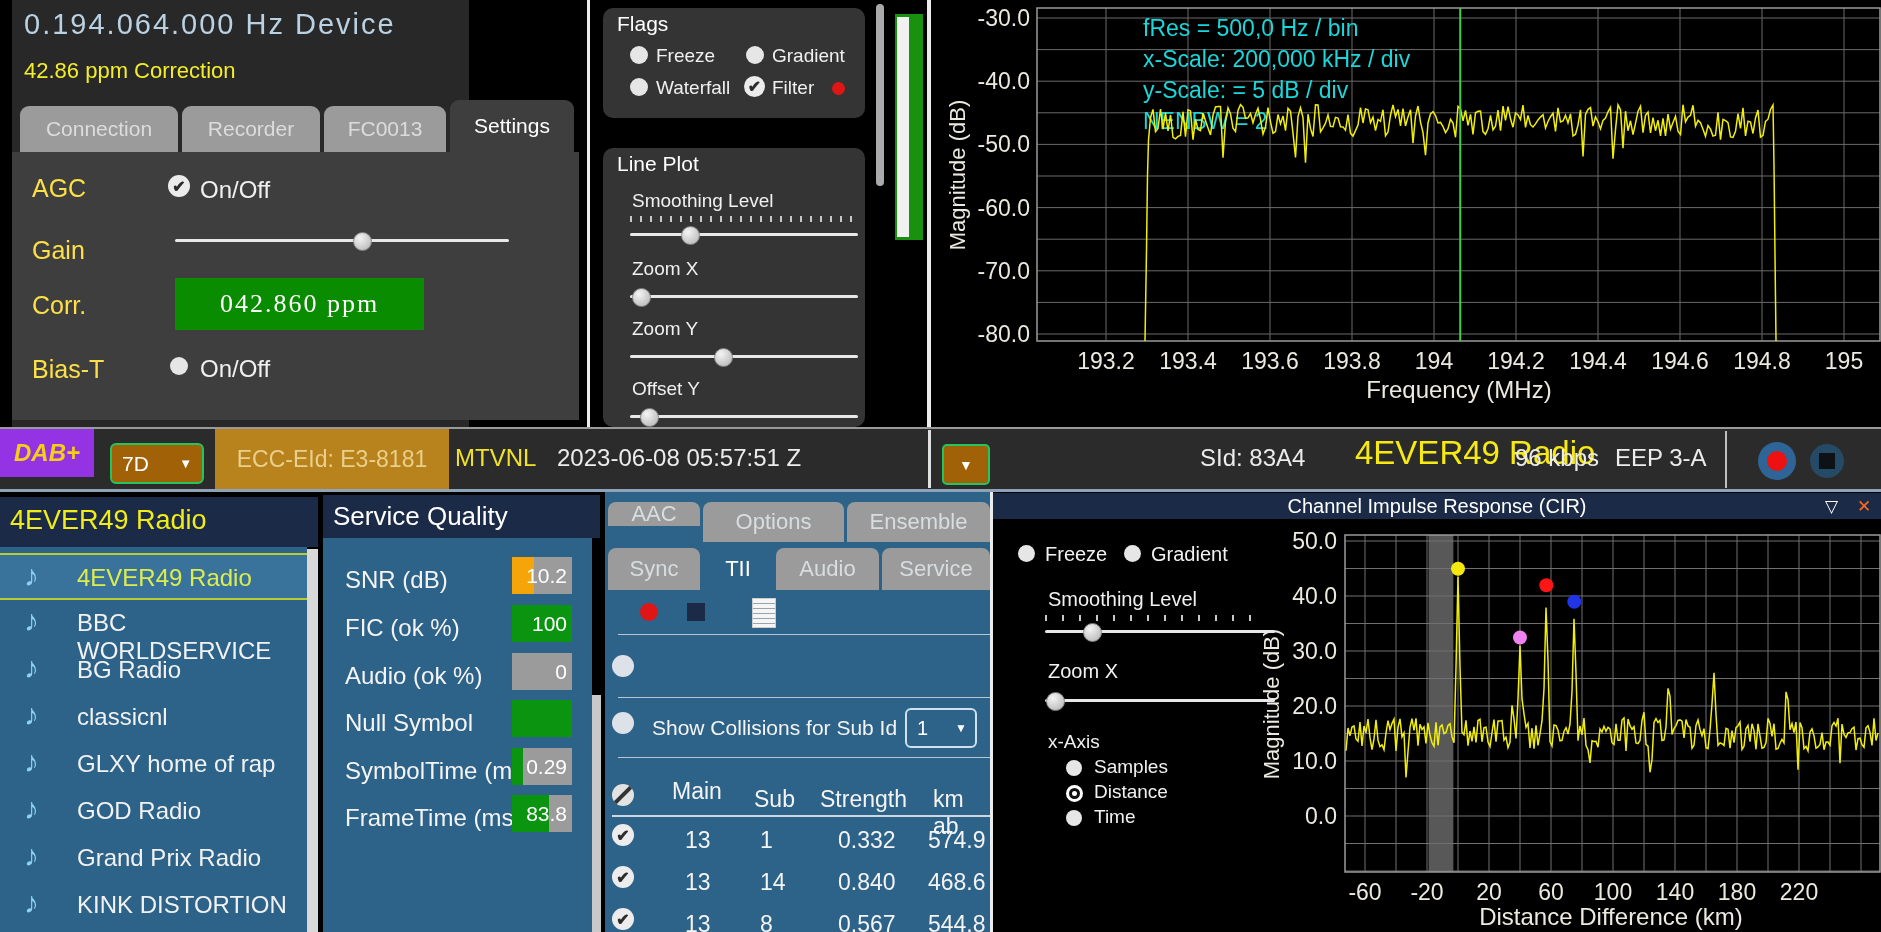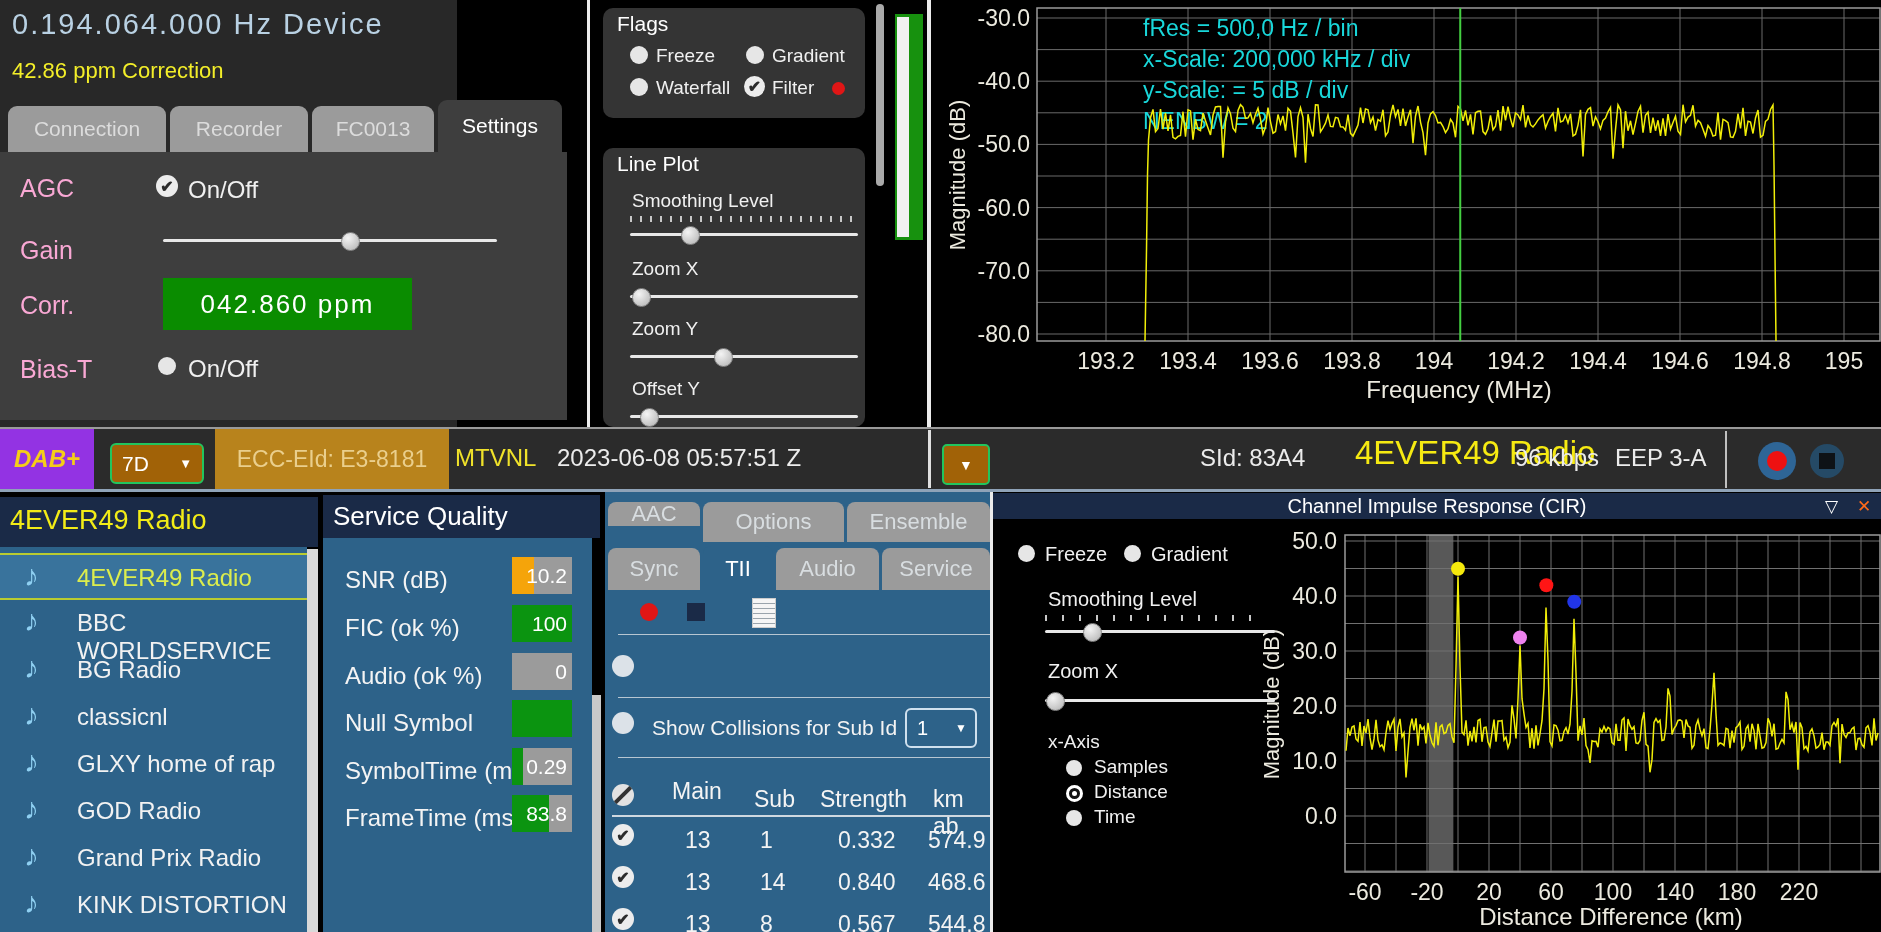--- a/index.html
+++ b/index.html
@@ -1,28 +1,28 @@
 <!DOCTYPE html>
 <html><head>
 <meta charset="utf-8">
 <style>
   html,body{margin:0;padding:0;background:#000;}
   #screen{position:relative;width:1881px;height:932px;background:#000;overflow:hidden;
           font-family:"Liberation Sans",sans-serif;color:#eee;}
   .abs{position:absolute;}
   
-  .left-panel{left:0;top:0;width:457px;height:427px;background:#282828;}
+  .left-panel{left:12px;top:0;width:457px;height:427px;background:#282828;}
   .dev-title{left:12px;top:8px;font-size:29px;letter-spacing:2px;color:#b9d1e3;}
   .ppm-corr{left:12px;top:58px;font-size:22px;color:#f3ee29;}
   .tab{position:absolute;top:106px;height:46px;background:#9b9b9b;color:#dcdcdc;
        border-radius:9px 9px 0 0;display:flex;align-items:center;justify-content:center;
        font-size:21px;}
   .tab.active{top:100px;height:52px;background:#3e3e3e;color:#fff;z-index:2;}
   .settings-body{left:0;top:152px;width:567px;height:268px;background:#3e3e3e;}
-  .set-label{position:absolute;left:20px;font-size:25px;color:#f9a8d4;}
+  .set-label{position:absolute;left:20px;font-size:25px;color:#fde047;}
   .onoff{position:absolute;font-size:24px;color:#f0f0f0;}
   .check-circle{position:absolute;width:22px;height:22px;border-radius:50%;background:#ececec;
         color:#2b2b2b;font-size:16px;font-weight:bold;display:flex;align-items:center;justify-content:center;}
   .radio-dot{position:absolute;width:18px;height:18px;border-radius:50%;background:#e6e6e6;}
   .track{position:absolute;height:3px;background:#e8e8e8;border-radius:2px;}
   .thumb{position:absolute;width:17px;height:17px;border-radius:50%;
          background:radial-gradient(circle at 35% 30%,#f4f4f4,#b0b0b0);border:1px solid #8a8a8a;}
   .green-box{left:163px;top:278px;width:249px;height:52px;background:#0a8c00;color:#fff;
         font-size:26px;display:flex;align-items:center;justify-content:center;letter-spacing:2px;}
   .vdivider{background:#ececec;}
@@ -31,21 +31,21 @@
   .grp-title{position:absolute;font-size:21px;color:#fff;}
   .sm-label{position:absolute;font-size:19px;color:#f0f0f0;}
   .ticks{position:absolute;height:6px;background:repeating-linear-gradient(90deg,#c8c8c8 0 2px,transparent 2px 10px);}
   .ticks.sparse{background:repeating-linear-gradient(90deg,#c8c8c8 0 2px,transparent 2px 17px);}
   .red-dot{position:absolute;border-radius:50%;background:#e01616;}
   
   .scrollcol{left:876px;top:4px;width:8px;height:182px;background:#aaa;border-radius:4px;}
   
   .dab-bar{left:0;top:427px;width:1881px;height:65px;background:#2b2b2b;
            border-top:2px solid #9a9a9a;border-bottom:3px solid #8fa3b8;box-sizing:border-box;}
-  .dab-mode{left:0;top:429px;width:94px;height:60px;background:#9333e3;display:flex;align-items:center;justify-content:center;
+  .dab-mode{left:0;top:429px;width:94px;height:48px;background:#9333e3;display:flex;align-items:center;justify-content:center;
             font-size:24px;font-style:italic;font-weight:bold;color:#f5ce18;}
   .dd-box{position:absolute;border:2px solid #22c55e;border-radius:6px;background:#a16207;display:flex;
           align-items:center;color:#fff;}
   .gold{left:215px;top:429px;width:234px;height:60px;background:#b8831c;color:#eacf8d;font-size:23px;
         display:flex;align-items:center;justify-content:center;}
   .bar-txt{position:absolute;font-size:24px;color:#ececec;}
   .round-btn{position:absolute;border-radius:50%;display:flex;align-items:center;justify-content:center;}
   
   .navy{background:#1a2a47;}
   .steel{background:#2d6289;}
@@ -92,21 +92,21 @@
     <div class="abs settings-body">
       <span class="set-label" style="top:22px;">AGC</span>
       <div class="check-circle" style="left:156px;top:23px;">
           <span>✔</span>
         </div>
       <span class="onoff" style="left:188px;top:24px;">On/Off</span>
       <span class="set-label" style="top:84px;">Gain</span>
       <div class="track" style="left:163px;top:87px;width:334px;"></div>
       <div class="thumb" style="left:341px;top:80px;"></div>
       <span class="set-label" style="top:139px;">Corr.</span>
-      <div class="abs green-box" style="top:126px;">
+      <div class="abs green-box" style="top:126px;font-family:Liberation Serif, serif;">
         <span>042.860 ppm</span>
         </div>
       <span class="set-label" style="top:203px;">Bias-T</span>
       <div class="radio-dot" style="left:158px;top:205px;"></div>
       <span class="onoff" style="left:188px;top:203px;">On/Off</span>
     </div>
   </div>
 
   <div class="abs vdivider" style="left:587px;top:0;width:3px;height:427px;"></div>
 

